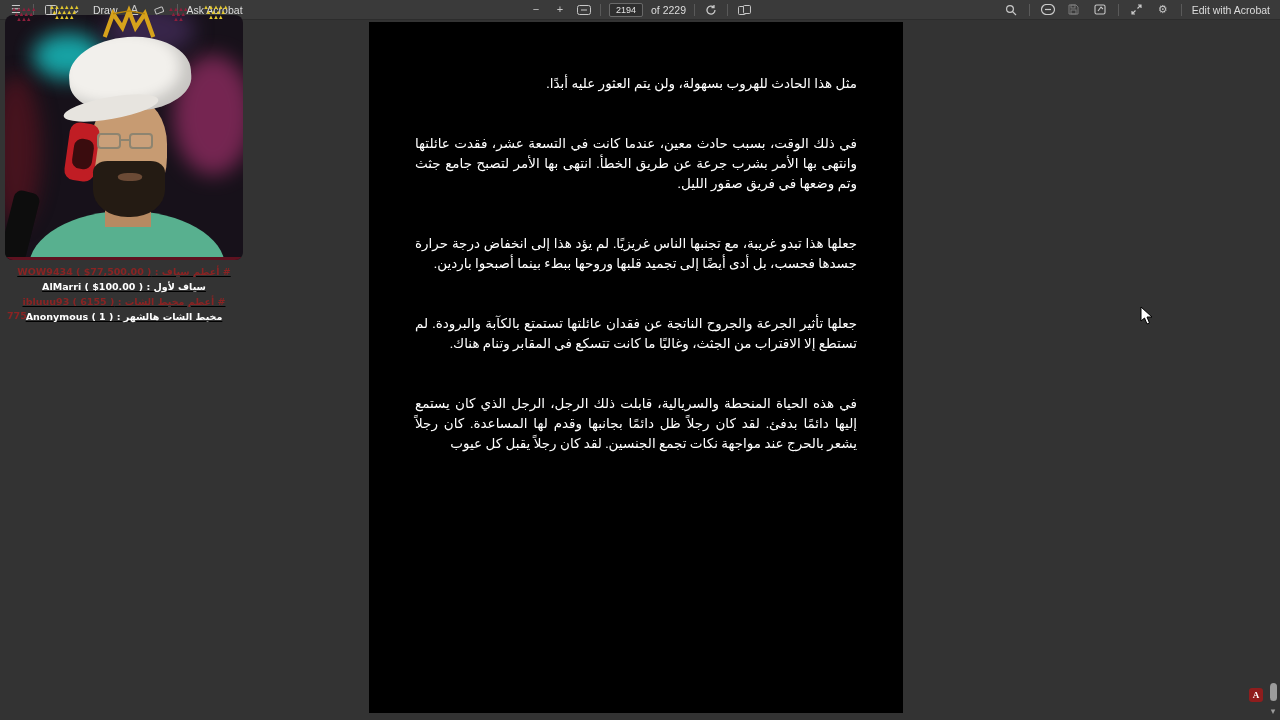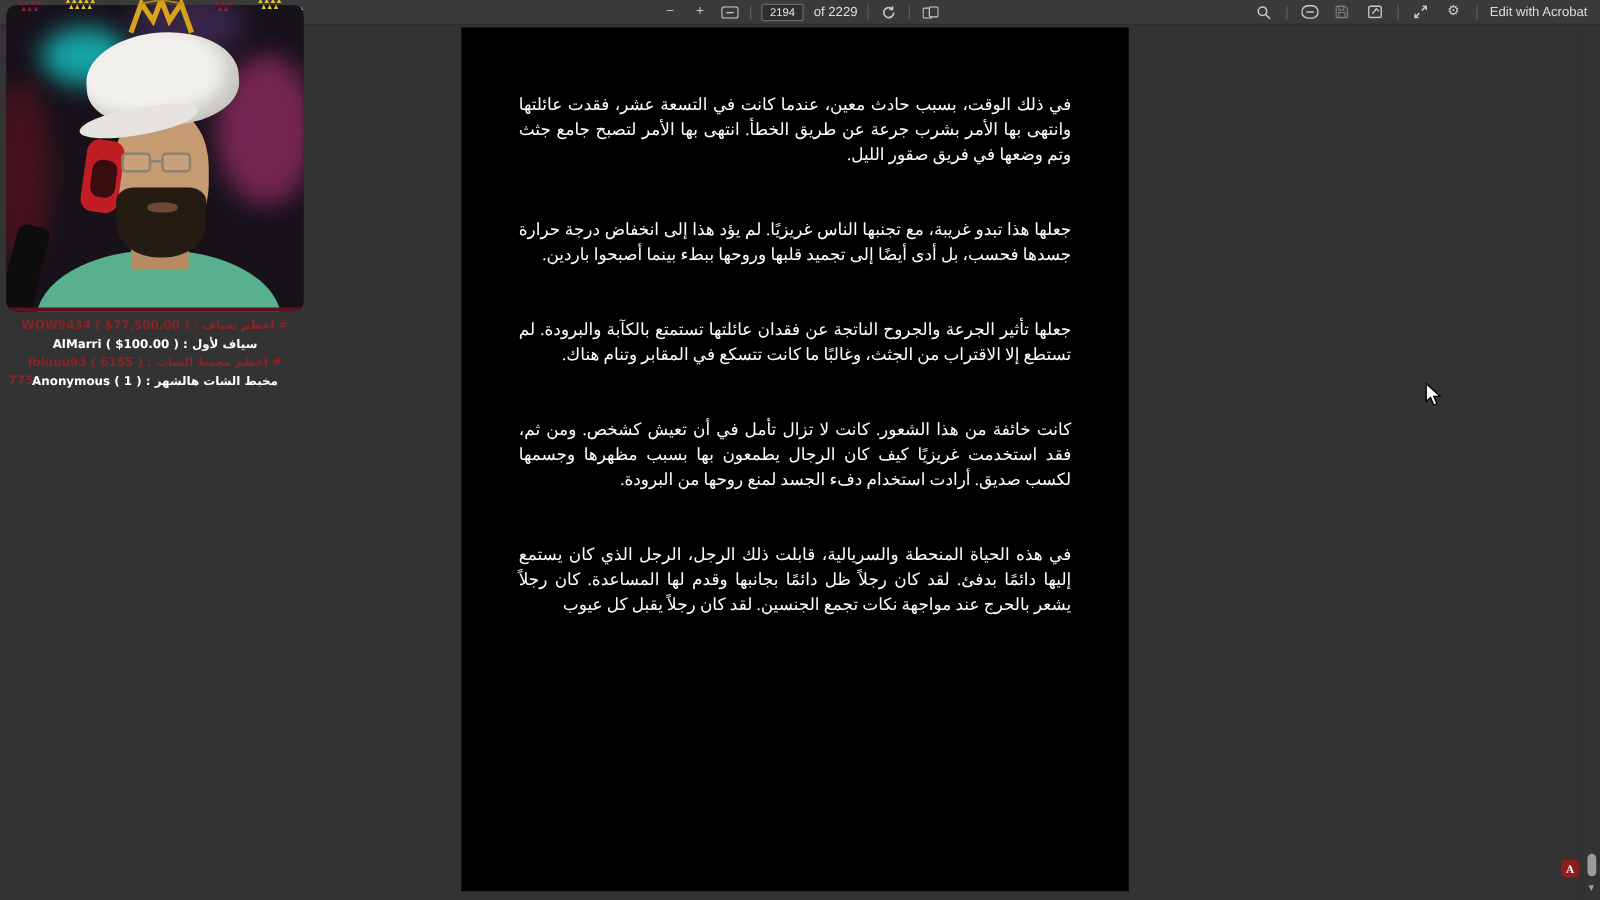--- a/index.html
+++ b/index.html
@@ -26,21 +26,21 @@
 
   
   .scrollbar { position:absolute; top:20px; right:0; width:13px; height:700px; background:#333; z-index:3; }
   .scroll-thumb { position:absolute; right:3px; top:663px; width:7px; height:18px; background:#9b9b9b; border-radius:4px; }
   .scroll-down { position:absolute; right:2px; bottom:4px; color:#9b9b9b; font-size:9px; width:10px; text-align:center; }
 
   
   .acrobat-badge { position:absolute; left:1249px; top:688px; width:14px; height:14px; background:#8f1d1d; border-radius:3px; color:#fff; font-size:9px; font-weight:bold; display:flex; align-items:center; justify-content:center; z-index:3; font-family:"Liberation Serif",serif; }
 
   
-  .cam-wrap { position:absolute; left:5px; top:4px; width:268px; height:302px; z-index:5; }
+  .cam-wrap { position:absolute; left:5px; top:15px; width:268px; height:302px; z-index:5;text-decoration:underline; }
   .cam { position:relative; width:238px; height:245px; border-radius:8px; overflow:hidden; background:#17111a; }
   .blob { position:absolute; border-radius:50%; filter:blur(10px); }
   .blob.cyan   { left:28px; top:18px; width:70px; height:46px; background:#17c9c9; opacity:.8; }
   .blob.pink   { left:168px; top:40px; width:80px; height:120px; background:#c2377f; opacity:.55; }
   .blob.purple { left:100px; top:-10px; width:90px; height:50px; background:#5a3b7a; opacity:.5; }
   .blob.red-l  { left:-14px; top:60px; width:50px; height:150px; background:#5a1420; opacity:.7; }
   .hoodie { position:absolute; left:24px; top:196px; width:196px; height:70px; background:#58b08f; border-radius:50% 50% 0 0 / 80% 80% 0 0; }
   .neck { position:absolute; left:100px; top:178px; width:46px; height:34px; background:#b78a62; }
   .face { position:absolute; left:86px; top:84px; width:76px; height:108px; background:#c79b72; border-radius:42% 42% 46% 46%; }
   .beard { position:absolute; left:88px; top:146px; width:72px; height:56px; background:#241b13; border-radius:20% 20% 48% 48%; }
@@ -164,24 +164,24 @@
           </svg>
       </span>
       <span class="tb-icon">⚙</span>
       <span class="tb-divider"></span>
       <span class="tb-label">Edit with Acrobat</span>
     </div>
   </div>
 
   <div class="viewer">
     <div class="pdf-page">
+      <p>مثل هذا الحادث للهروب بسهولة، ولن يتم العثور عليه أبدًا.</p>
       <p>في ذلك الوقت، بسبب حادث معين، عندما كانت في التسعة عشر، فقدت عائلتها وانتهى بها الأمر بشرب جرعة عن طريق الخطأ. انتهى بها الأمر لتصبح جامع جثث وتم وضعها في فريق صقور الليل.</p>
       <p>جعلها هذا تبدو غريبة، مع تجنبها الناس غريزيًا. لم يؤد هذا إلى انخفاض درجة حرارة جسدها فحسب، بل أدى أيضًا إلى تجميد قلبها وروحها ببطء بينما أصبحوا باردين.</p>
       <p>جعلها تأثير الجرعة والجروح الناتجة عن فقدان عائلتها تستمتع بالكآبة والبرودة. لم تستطع إلا الاقتراب من الجثث، وغالبًا ما كانت تتسكع في المقابر وتنام هناك.</p>
-      <p>كانت خائفة من هذا الشعور. كانت لا تزال تأمل في أن تعيش كشخص. ومن ثم، فقد استخدمت غريزيًا كيف كان الرجال يطمعون بها بسبب مظهرها وجسمها لكسب صديق. أرادت استخدام دفء الجسد لمنع روحها من البرودة.</p>
       <p>في هذه الحياة المنحطة والسريالية، قابلت ذلك الرجل، الرجل الذي كان يستمع إليها دائمًا بدفئ. لقد كان رجلاً ظل دائمًا بجانبها وقدم لها المساعدة. كان رجلاً يشعر بالحرج عند مواجهة نكات تجمع الجنسين. لقد كان رجلاً يقبل كل عيوب</p>
     </div>
   </div>
 
   <div class="scrollbar">
     <div class="scroll-thumb"></div>
     <div class="scroll-down">▾</div>
   </div>
 
   <div class="acrobat-badge">A</div>

